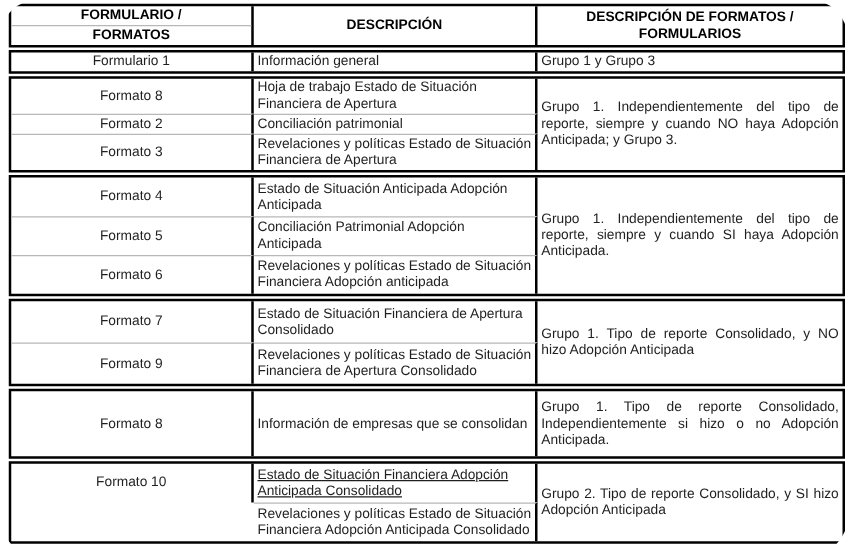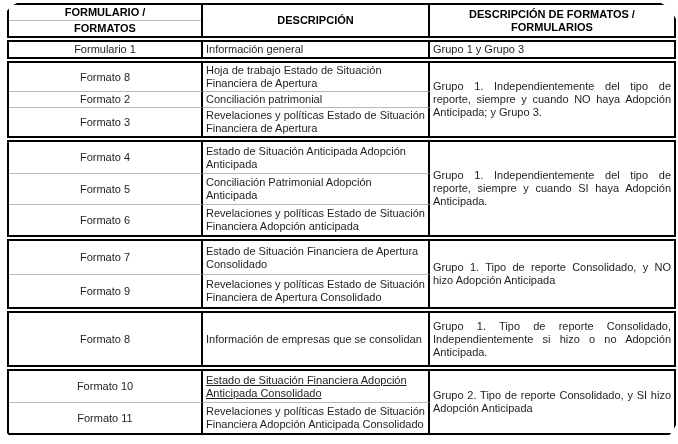--- a/index.html
+++ b/index.html
@@ -107,19 +107,18 @@
         <div class="cell hab" style="grid-area: 1 / 3 / span 2;">Grupo 1. Tipo de reporte Consolidado, y NO hizo Adopción Anticipada</div>
       </section>
       <section class="block" data-idx="4">
         <div class="cell fmt" style="grid-area: 1 / 1;">Formato 8</div>
         <div class="cell desc" style="grid-area: 1 / 2;">Información de empresas que se consolidan</div>
         <div class="cell hab" style="grid-area: 1 / 3 / span 1;">Grupo 1. Tipo de reporte Consolidado, Independientemente si hizo o no Adopción Anticipada.</div>
       </section>
       <section class="block" data-idx="5">
         <div class="cell fmt" style="grid-area: 1 / 1;">Formato 10</div>
         <div class="cell desc" style="grid-area: 1 / 2; text-decoration: underline;">Estado de Situación Financiera Adopción Anticipada Consolidado</div>
-        <div class="cell fmt sep" style="grid-area: 2 / 1;">Formato 11</div>
         <div class="cell desc sep" style="grid-area: 2 / 2;">Revelaciones y políticas Estado de Situación Financiera Adopción Anticipada Consolidado</div>
         <div class="cell hab" style="grid-area: 1 / 3 / span 2;">Grupo 2. Tipo de reporte Consolidado, y SI hizo Adopción Anticipada</div>
       </section>
     </div>
 
 </div>
 
 </body></html>

